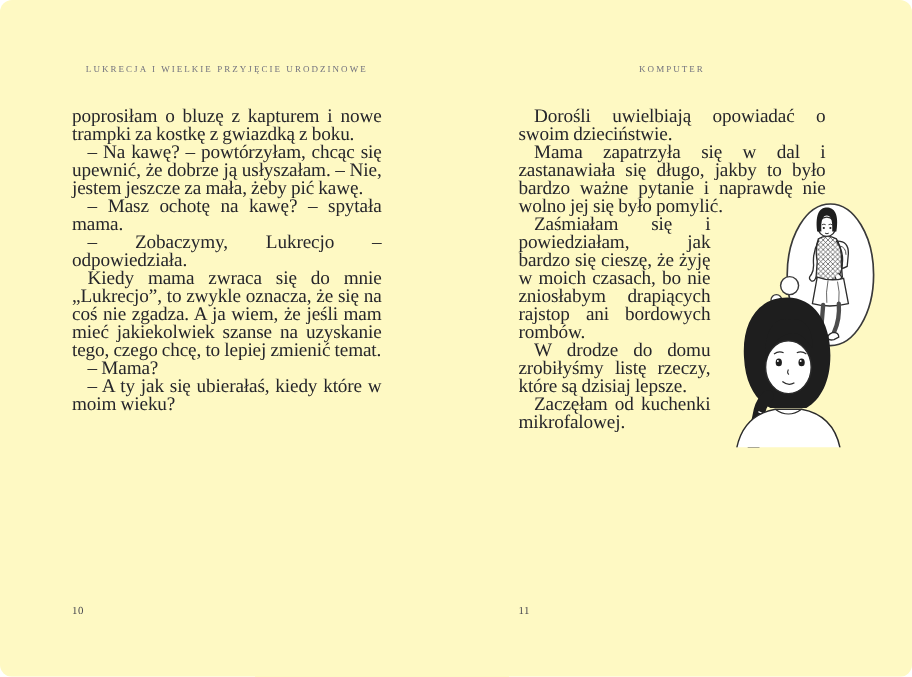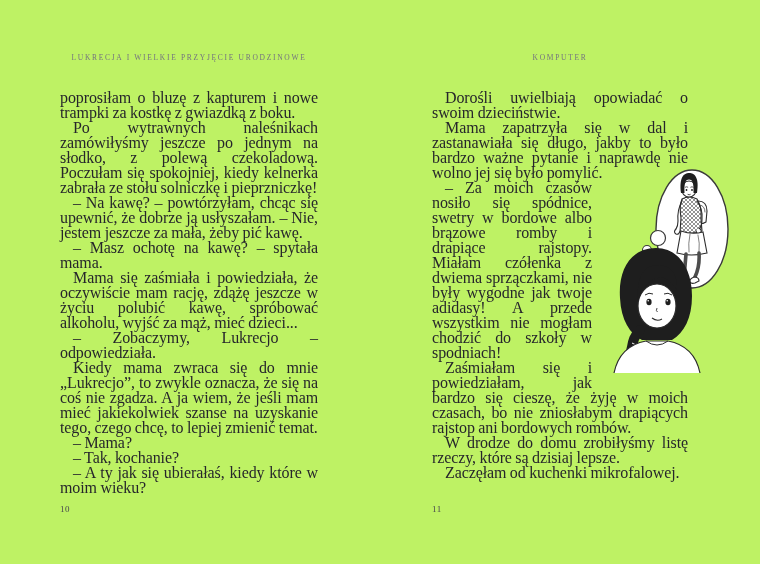--- a/index.html
+++ b/index.html
@@ -7,22 +7,23 @@
     padding: 0;
     width: 760px;
     height: 564px;
     background: #ffffff;
     overflow: hidden;
   }
   .spread {
     position: relative;
     width: 760px;
     height: 564px;
-    background: #bef264;
+    background: #fef9c3;
     font-family: "Liberation Serif", serif;
+    border-radius: 10px;
   }
   .page {
     position: absolute;
     top: 53px;
     height: 480px;
   }
   .page.left  { left: 60px;  width: 258px; }
   .page.right { left: 432px; width: 256px; }
 
   .running-head {
@@ -69,28 +70,25 @@
 </style>
 </head>
 <body>
 
 <div class="spread">
 
   <section class="page left">
     <div class="running-head">LUKRECJA I WIELKIE PRZYJĘCIE URODZINOWE</div>
     <div class="body-text">
       <p>poprosiłam o bluzę z kapturem i nowe trampki za kostkę z gwiazdką z boku.</p>
-      <p class="indent">Po wytrawnych naleśnikach zamówiłyśmy jeszcze po jednym na słodko, z polewą czekoladową. Poczułam się spokojniej, kiedy kelnerka zabrała ze stołu solniczkę i pieprzniczkę!</p>
       <p class="indent">– Na kawę? – powtórzyłam, chcąc się upewnić, że dobrze ją usłyszałam. – Nie, jestem jeszcze za mała, żeby pić kawę.</p>
       <p class="indent">– Masz ochotę na kawę? – spytała mama.</p>
-      <p class="indent">Mama się zaśmiała i powiedziała, że oczywiście mam rację, zdążę jeszcze w życiu polubić kawę, spróbować alkoholu, wyjść za mąż, mieć dzieci...</p>
       <p class="indent">– Zobaczymy, Lukrecjo – odpowiedziała.</p>
       <p class="indent">Kiedy mama zwraca się do mnie „Lukrecjo”, to zwykle oznacza, że się na coś nie zgadza. A ja wiem, że jeśli mam mieć jakiekolwiek szanse na uzyskanie tego, czego chcę, to lepiej zmienić temat.</p>
       <p class="indent">– Mama?</p>
-      <p class="indent">– Tak, kochanie?</p>
       <p class="indent">– A ty jak się ubierałaś, kiedy które w moim wieku?</p>
     </div>
     <div class="folio">10</div>
   </section>
 
   <section class="page right">
     <div class="running-head">KOMPUTER</div>
     <div class="body-text">
       <p class="indent">Dorośli uwielbiają opowiadać o swoim dzieciństwie.</p>
       <p class="indent">Mama zapatrzyła się w dal i zastanawiała się długo, jakby to było bardzo ważne pytanie i naprawdę nie wolno jej się było pomylić.</p>
@@ -148,21 +146,20 @@
           <circle cx="65.2" cy="132.8" r="0.8" fill="#ffffff"></circle>
           <path d="M43 127 q4 -3 8 -1 M62 126 q4 -2 8 1" stroke="#2c2c2c" stroke-width="1" fill="none"></path>
           <path d="M55 140 q-1.5 3 0.5 4" stroke="#2c2c2c" stroke-width="0.9" fill="none"></path>
           <path d="M50 150 q5 4 10 1" stroke="#2c2c2c" stroke-width="1.1" fill="none"></path>
 
           <path d="M12 205 C 16 186 28 176 44 173 L 66 173 C 82 176 94 186 98 205" fill="#ffffff" stroke="#2c2c2c" stroke-width="1.2"></path>
           <path d="M44 173 q11 8 22 0" stroke="#2c2c2c" stroke-width="1" fill="none"></path>
         </svg>
       </div>
 
-      <p class="indent">– Za moich czasów nosiło się spódnice, swetry w bordowe albo brązowe romby i drapiące rajstopy. Miałam czółenka z dwiema sprzączkami, nie były wygodne jak twoje adidasy! A przede wszystkim nie mogłam chodzić do szkoły w spodniach!</p>
       <p class="indent">Zaśmiałam się i powiedziałam, jak bardzo się cieszę, że żyję w moich czasach, bo nie zniosłabym drapiących rajstop ani bordowych rombów.</p>
       <p class="indent">W drodze do domu zrobiłyśmy listę rzeczy, które są dzisiaj lepsze.</p>
       <p class="indent">Zaczęłam od kuchenki mikrofalowej.</p>
     </div>
     <div class="folio">11</div>
   </section>
 
 </div>
 
 </body></html>

